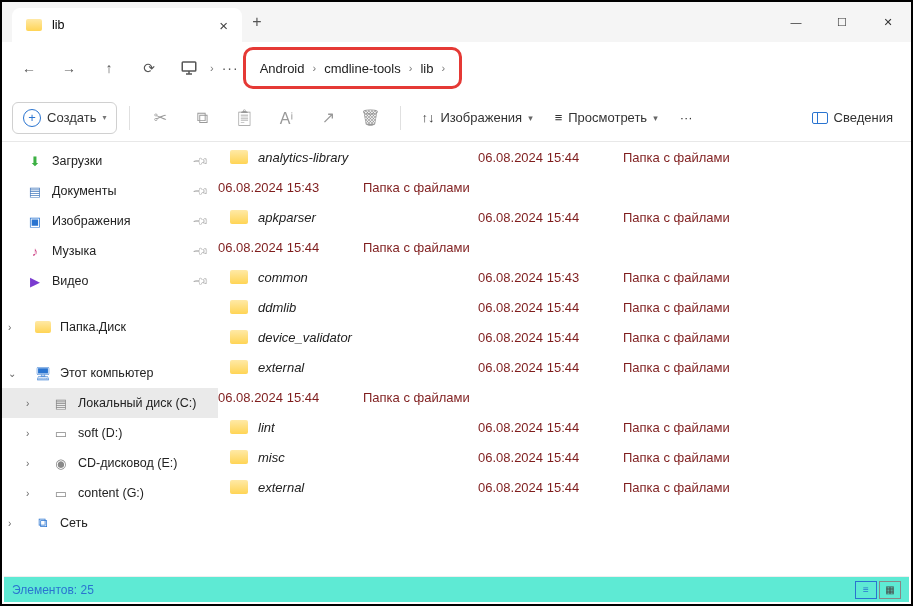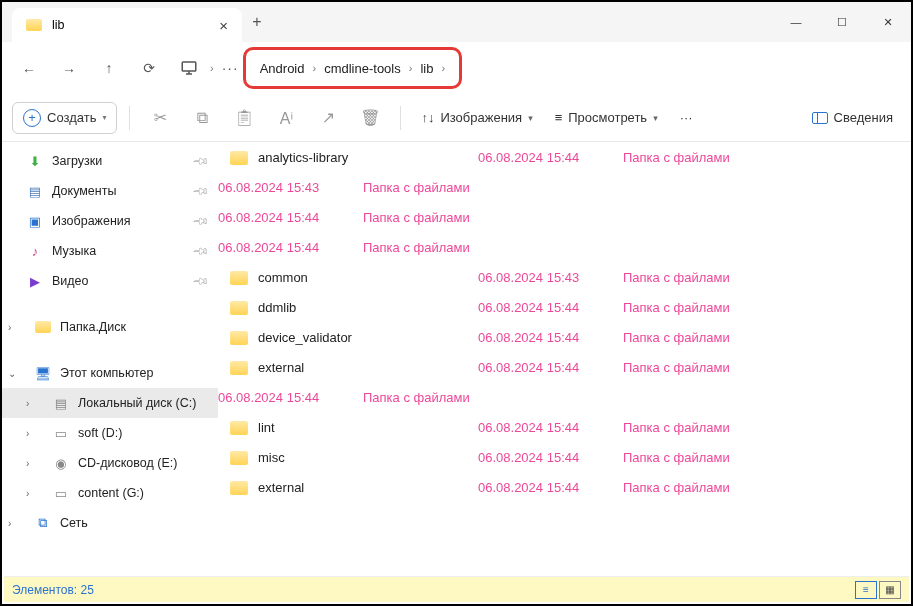--- a/index.html
+++ b/index.html
@@ -49,25 +49,25 @@
   .side-gap { height: 16px; }
   
   .filelist { flex: 1; overflow-y: auto; position: relative; }
   .list-header { height: 32px; display: flex; align-items: center; border-bottom: 1px solid #eee; font-size: 12px; color: #555; position: sticky; top: 0; background: #fff; }
   .col-name { width: 260px; padding-left: 30px; display: flex; align-items: center; gap: 6px; }
   .col-date { width: 145px; }
   .col-type { width: 140px; }
   .col-size { width: 90px; }
   .sort-ind { font-size: 9px; color: #888; }
   .row { height: 30px; display: flex; align-items: center; font-size: 13px; color: #222; }
-  .row .col-name { display: flex; align-items: flex-end; gap: 10px; padding-left: 12px; }
+  .row .col-name { display: flex; align-items: center; gap: 10px; padding-left: 12px; font-style: italic; }
   .folder-icon { width: 18px; height: 14px; background: linear-gradient(#ffe9a6,#ffd455); border-radius: 2px; flex-shrink: 0; }
-  .row .col-date, .row .col-type { color: #ec4899; }
-  
-  .statusbar { position: absolute; bottom: 2px; left: 2px; right: 2px; height: 26px; display: flex; align-items: center; padding: 0 8px; font-size: 12px; color: #2a74d0; border-top: 1px solid #eee; background: #fef9c3; }
+  .row .col-date, .row .col-type { color: #7f1d1d; }
+  
+  .statusbar { position: absolute; bottom: 2px; left: 2px; right: 2px; height: 26px; display: flex; align-items: center; padding: 0 8px; font-size: 12px; color: #2a74d0; border-top: 1px solid #eee; background: #5eead4; }
   .view-toggles { margin-left: auto; display: flex; gap: 2px; }
   .vt { width: 22px; height: 18px; border: 1px solid #888; display: flex; align-items: center; justify-content: center; font-size: 10px; color: #444; }
   .vt.active { border-color: #2a74d0; color: #2a74d0; }
   
   .small-chev { font-size: 8px; color: #777; }
 </style>
 </head>
 <body>
 
 <div class="titlebar">
@@ -220,20 +220,24 @@
           <div class="col-date">06.08.2024 15:44</div>
           <div class="col-type">Папка с файлами</div>
           <div class="col-size"></div>
         </div>
         <div class="row">
           <div class="col-date">06.08.2024 15:43</div>
           <div class="col-type">Папка с файлами</div>
           <div class="col-size"></div>
         </div>
         <div class="row">
+          <div class="col-name">
+            <div class="folder-icon"></div>
+            <span>apkparser</span>
+          </div>
           <div class="col-date">06.08.2024 15:44</div>
           <div class="col-type">Папка с файлами</div>
           <div class="col-size"></div>
         </div>
         <div class="row">
           <div class="col-date">06.08.2024 15:44</div>
           <div class="col-type">Папка с файлами</div>
           <div class="col-size"></div>
         </div>
         <div class="row">

